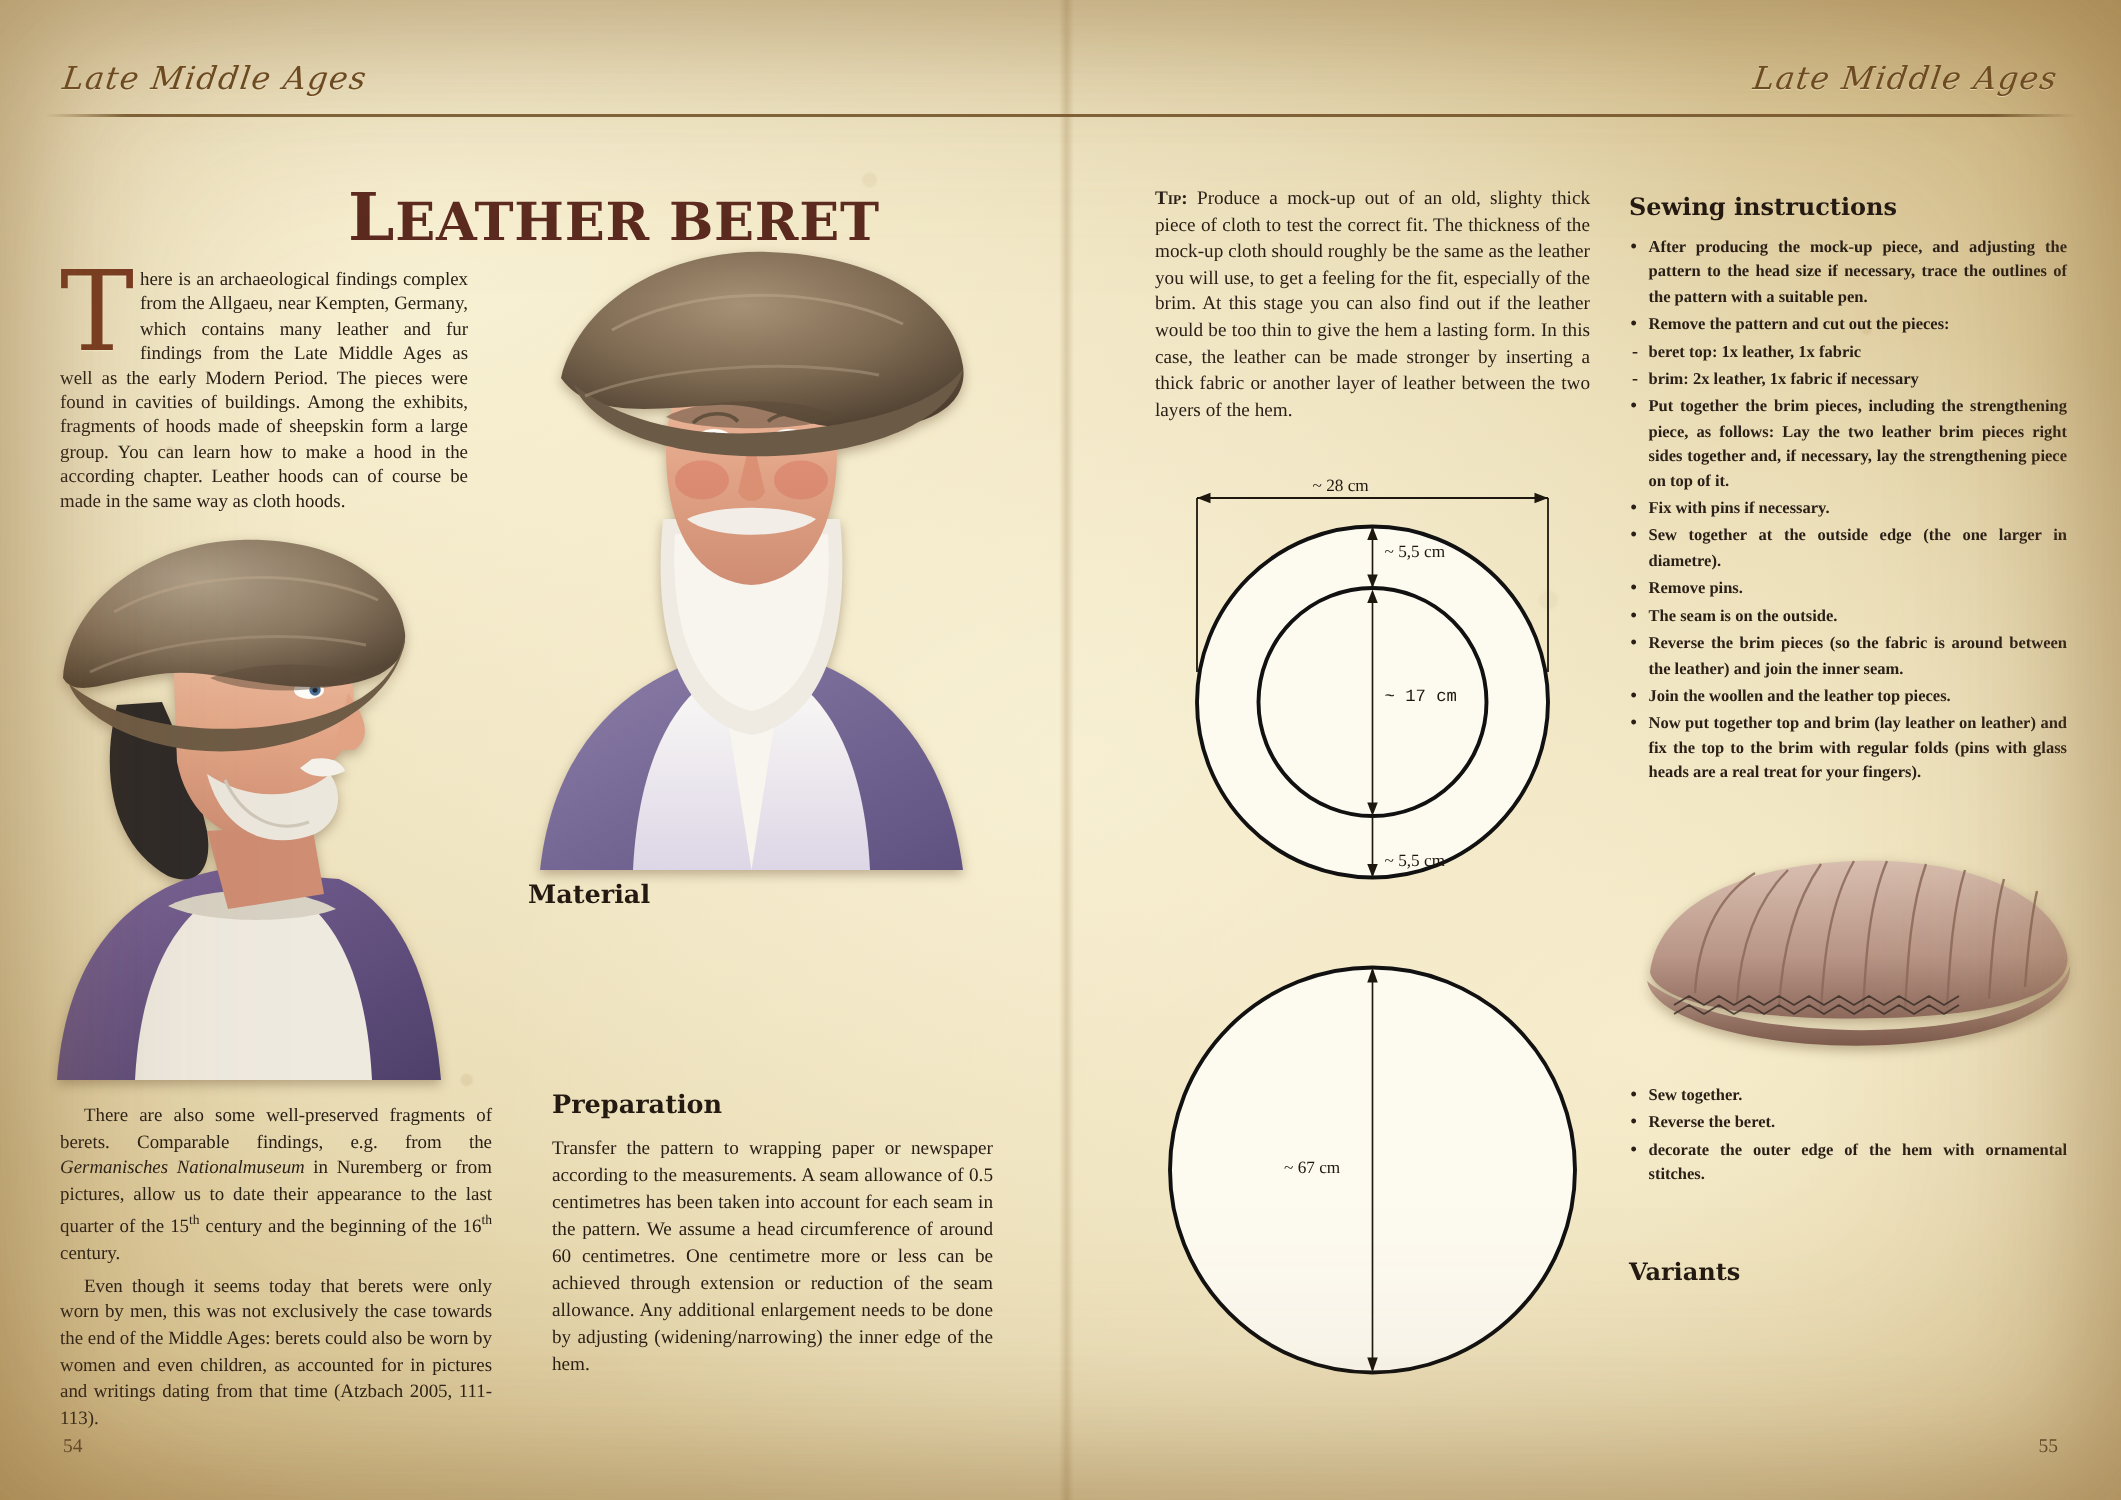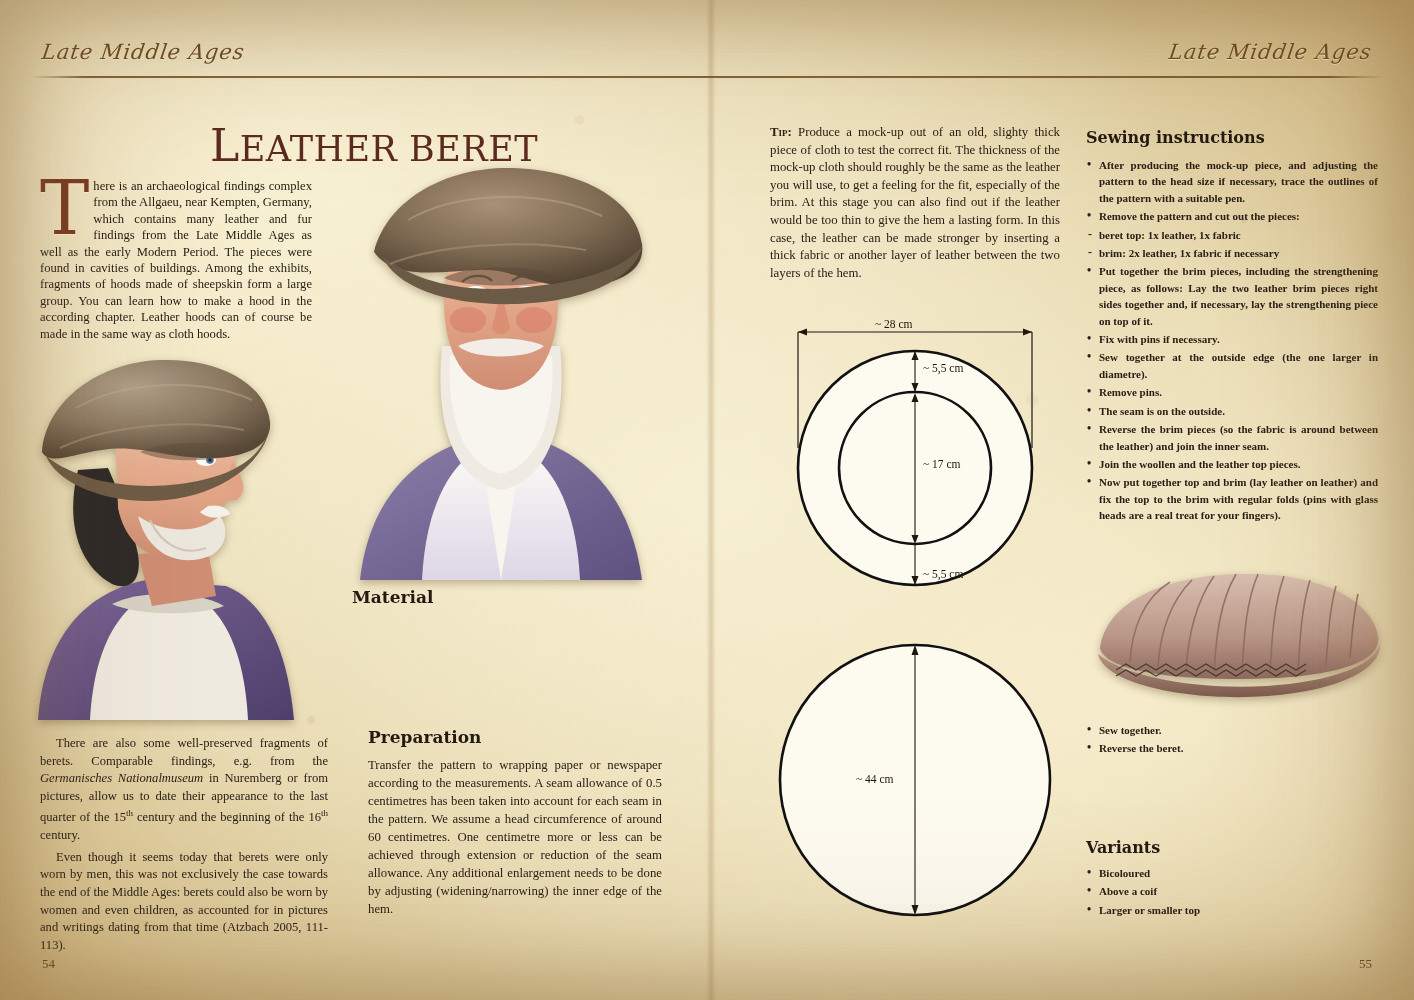--- a/index.html
+++ b/index.html
@@ -54,23 +54,23 @@
   .rh-right{right:42px;}
 
   .folio{
     position:absolute;bottom:28px;font-size:13px;color:#5d452a;
     font-family:"Liberation Serif", serif;
   }
   .folio-left{left:42px;}
   .folio-right{right:42px;}
 
   h1.title{
-    position:absolute;left:210px;top:120px;margin:0;
+    position:absolute;left:232px;top:120px;margin:0;
     font-family:"DejaVu Serif", serif;
-    font-size:35px;font-weight:normal;letter-spacing:.5px;
+    font-size:35px;font-weight:bold;letter-spacing:.5px;
     color:#5c2a20;
     font-variant:small-caps;
   }
   h1.title .cap{font-size:44px;}
 
   .col{position:absolute;text-align:justify;}
   .col p{margin:0 0 8px 0;}
 
   
   #intro{
@@ -191,30 +191,26 @@
       <li>Reverse the brim pieces (so the fabric is around between the leather) and join the inner seam.</li>
       <li>Join the woollen and the leather top pieces.</li>
       <li>Now put together top and brim (lay leather on leather) and fix the top to the brim with regular folds (pins with glass heads are a real treat for your fingers).</li>
     </ul>
   </div>
 
   <div class="col" id="sewing2">
     <ul class="bul">
       <li>Sew together.</li>
       <li>Reverse the beret.</li>
+      <li>decorate the outer edge of the hem with ornamental stitches.</li>
     </ul>
   </div>
 
   <div class="col" id="variants">
     <h2 class="sub">Variants</h2>
-    <ul class="bul">
-      <li>Bicoloured</li>
-      <li>Above a coif</li>
-      <li>Larger or smaller top</li>
-    </ul>
   </div>
 
   <div class="diagram" style="left:780px;top:320px;width:270px;height:280px;">
     <svg width="270" height="280" viewBox="0 0 270 280">
 
       <line x1="18" y1="12" x2="252" y2="12" stroke="#1d1710" stroke-width="1.2"></line>
       <polygon points="18,12 27,8.5 27,15.5" fill="#1d1710"></polygon>
       <polygon points="252,12 243,8.5 243,15.5" fill="#1d1710"></polygon>
       <line x1="18" y1="12" x2="18" y2="128" stroke="#1d1710" stroke-width="1.2"></line>
       <line x1="252" y1="12" x2="252" y2="128" stroke="#1d1710" stroke-width="1.2"></line>
@@ -226,32 +222,32 @@
       <polygon points="135,31 131.5,40 138.5,40" fill="#1d1710"></polygon>
       <polygon points="135,72 131.5,63 138.5,63" fill="#1d1710"></polygon>
       <line x1="135" y1="80" x2="135" y2="216" stroke="#1d1710" stroke-width="1.1"></line>
       <polygon points="135,73 131.5,82 138.5,82" fill="#1d1710"></polygon>
       <polygon points="135,224 131.5,215 138.5,215" fill="#1d1710"></polygon>
       <line x1="135" y1="224" x2="135" y2="265" stroke="#1d1710" stroke-width="1.1"></line>
       <polygon points="135,265 131.5,256 138.5,256" fill="#1d1710"></polygon>
     </svg>
     <div class="dimtxt" style="left:95px;top:-2px;">~ 28 cm</div>
     <div class="dimtxt" style="left:143px;top:42px;">~ 5,5 cm</div>
-    <div class="dimtxt" style="left:143px;top:138px;">~ 17 cm</div>
+    <div class="dimtxt" style="left:143px;top:138px;font-family:Liberation Mono, monospace;">~ 17 cm</div>
     <div class="dimtxt" style="left:143px;top:248px;">~ 5,5 cm</div>
   </div>
 
   <div class="diagram" style="left:780px;top:615px;width:270px;height:320px;">
     <svg width="270" height="320" viewBox="0 0 270 320">
       <circle cx="135" cy="165" r="135" fill="#fdfaf0" stroke="#111" stroke-width="2.6"></circle>
       <line x1="135" y1="32" x2="135" y2="298" stroke="#1d1710" stroke-width="1.1"></line>
       <polygon points="135,30 131.5,40 138.5,40" fill="#1d1710"></polygon>
       <polygon points="135,300 131.5,290 138.5,290" fill="#1d1710"></polygon>
     </svg>
-    <div class="dimtxt" style="left:76px;top:158px;">~ 44 cm</div>
+    <div class="dimtxt" style="left:76px;top:158px;">~ 67 cm</div>
   </div>
 
   <div class="illus cap-shadow" style="left:330px;top:160px;width:340px;height:420px;">
     <svg width="340" height="420" viewBox="0 0 340 420">
       <defs>
         <radialGradient id="beretG" cx="45%" cy="30%" r="75%">
           <stop offset="0%" stop-color="#a79176"></stop>
           <stop offset="55%" stop-color="#7e6a52"></stop>
           <stop offset="100%" stop-color="#4e3f30"></stop>
         </radialGradient>

